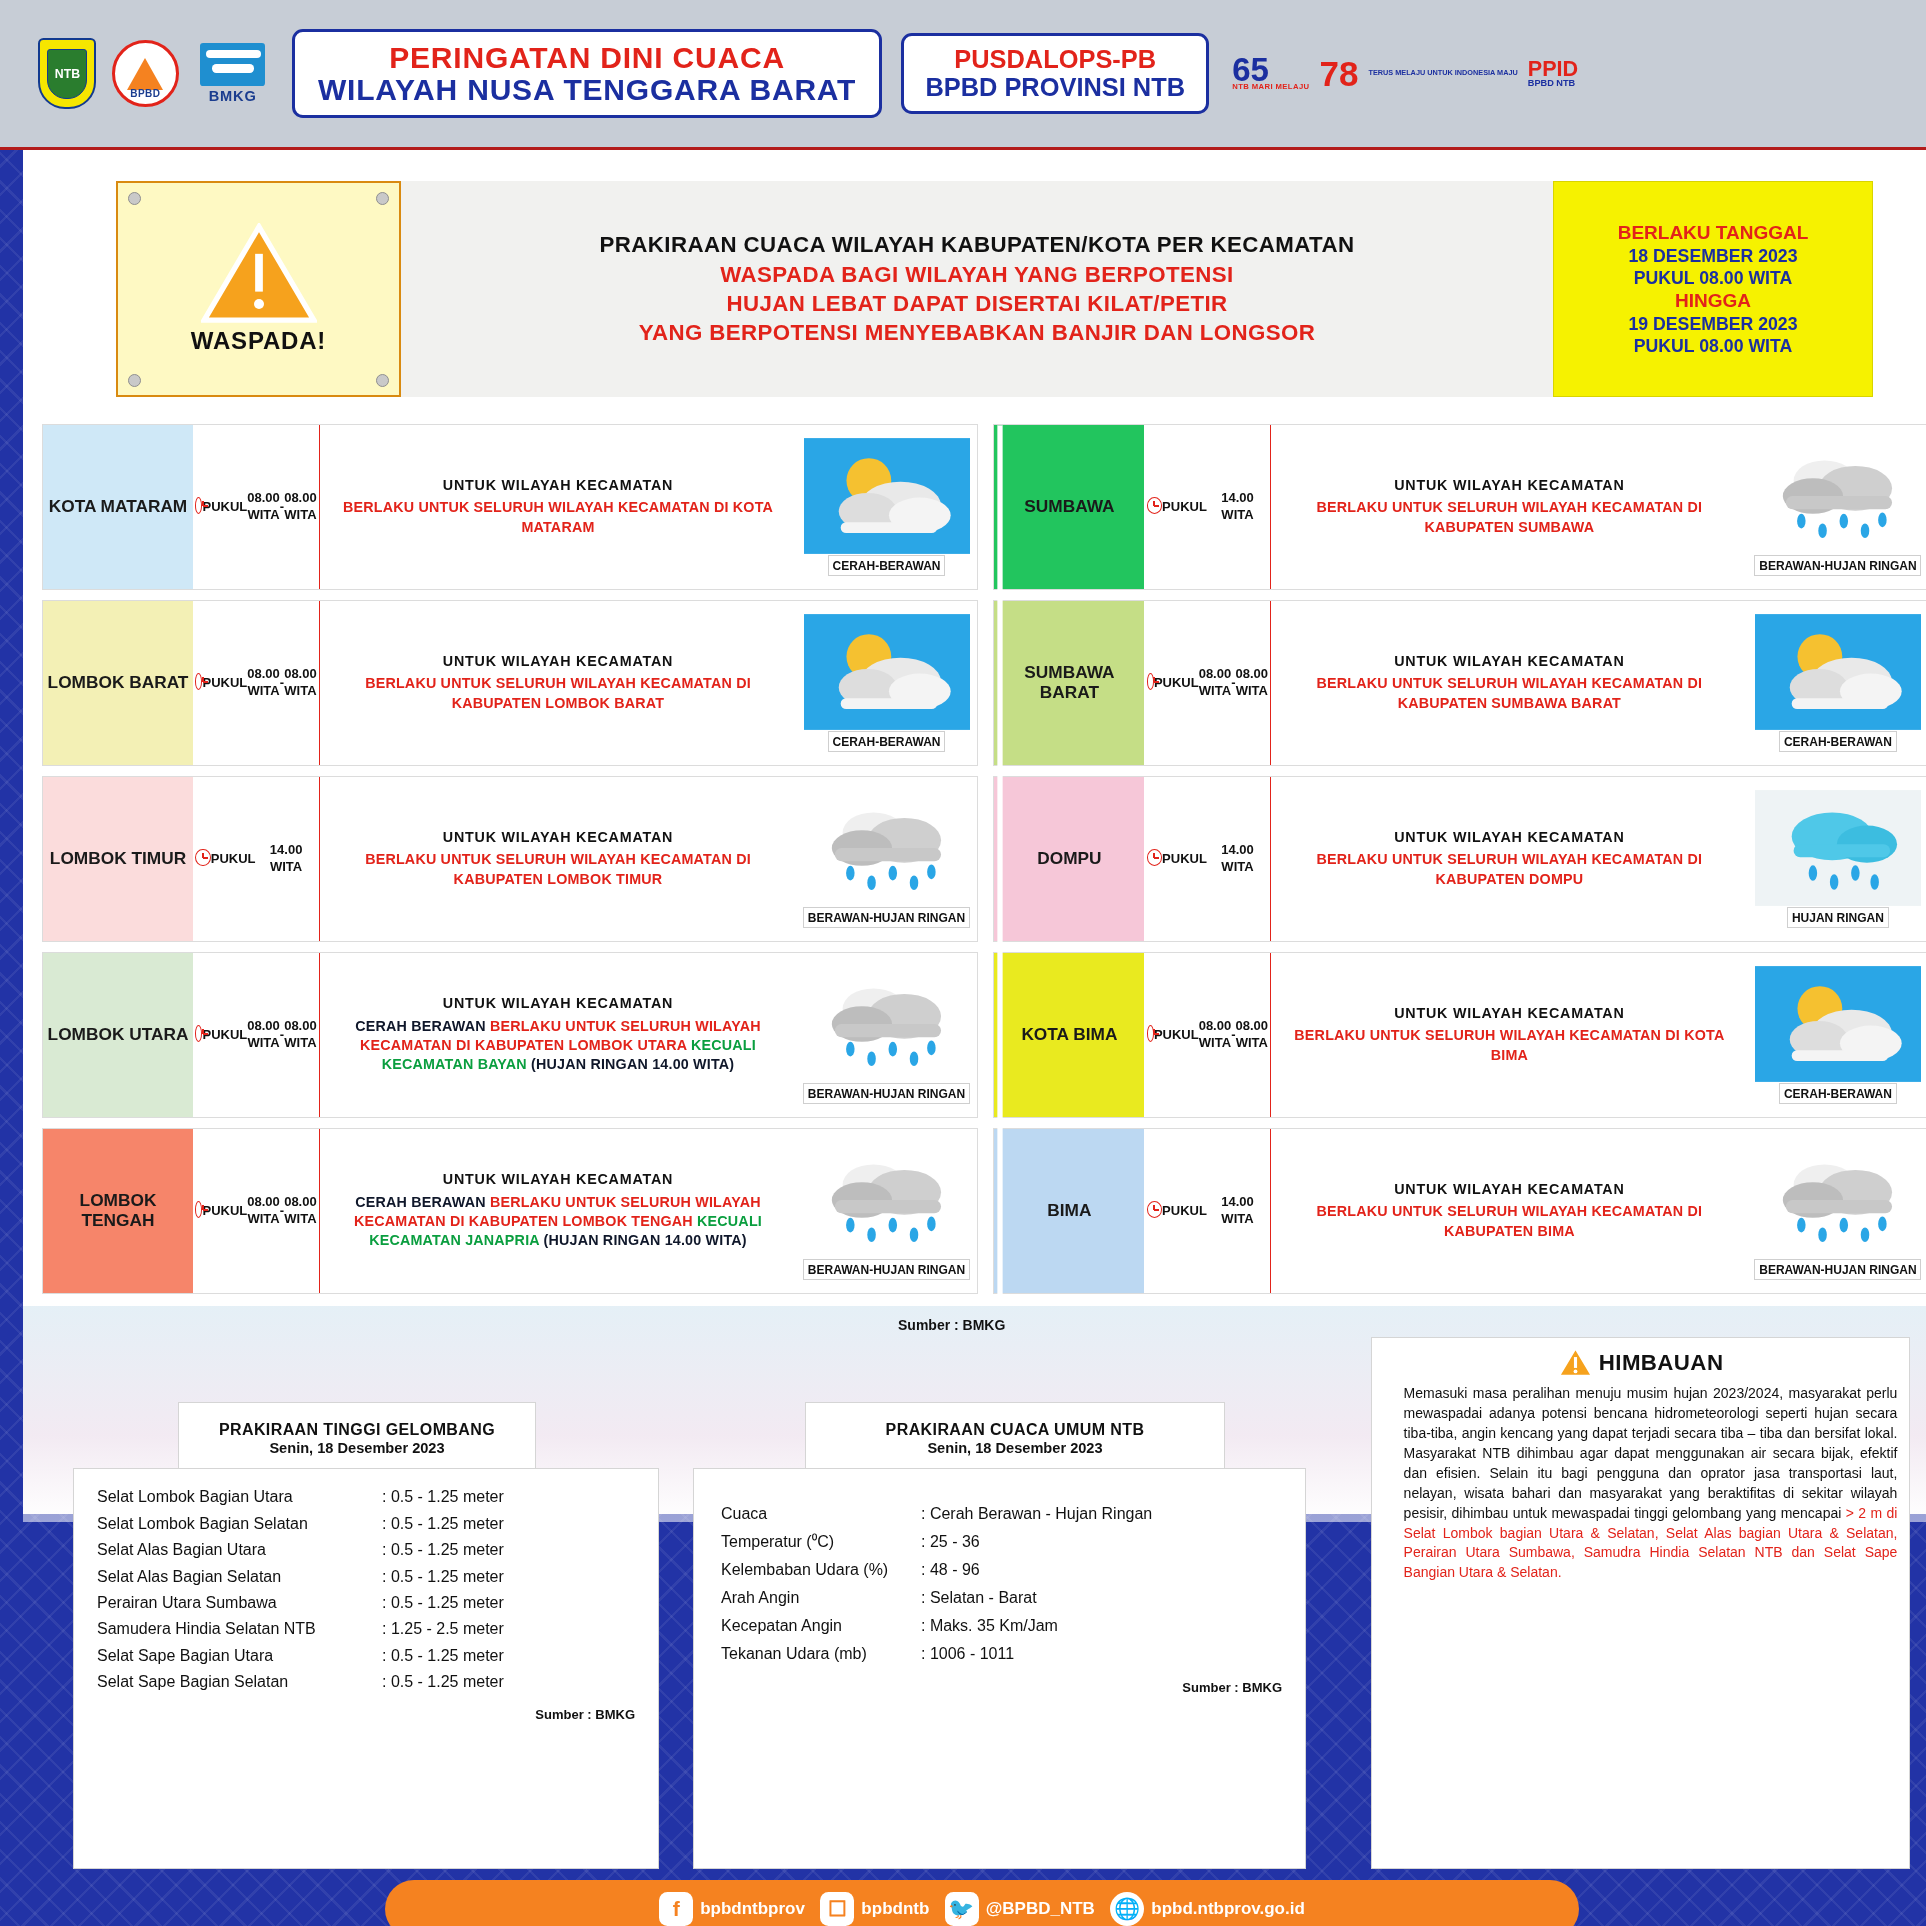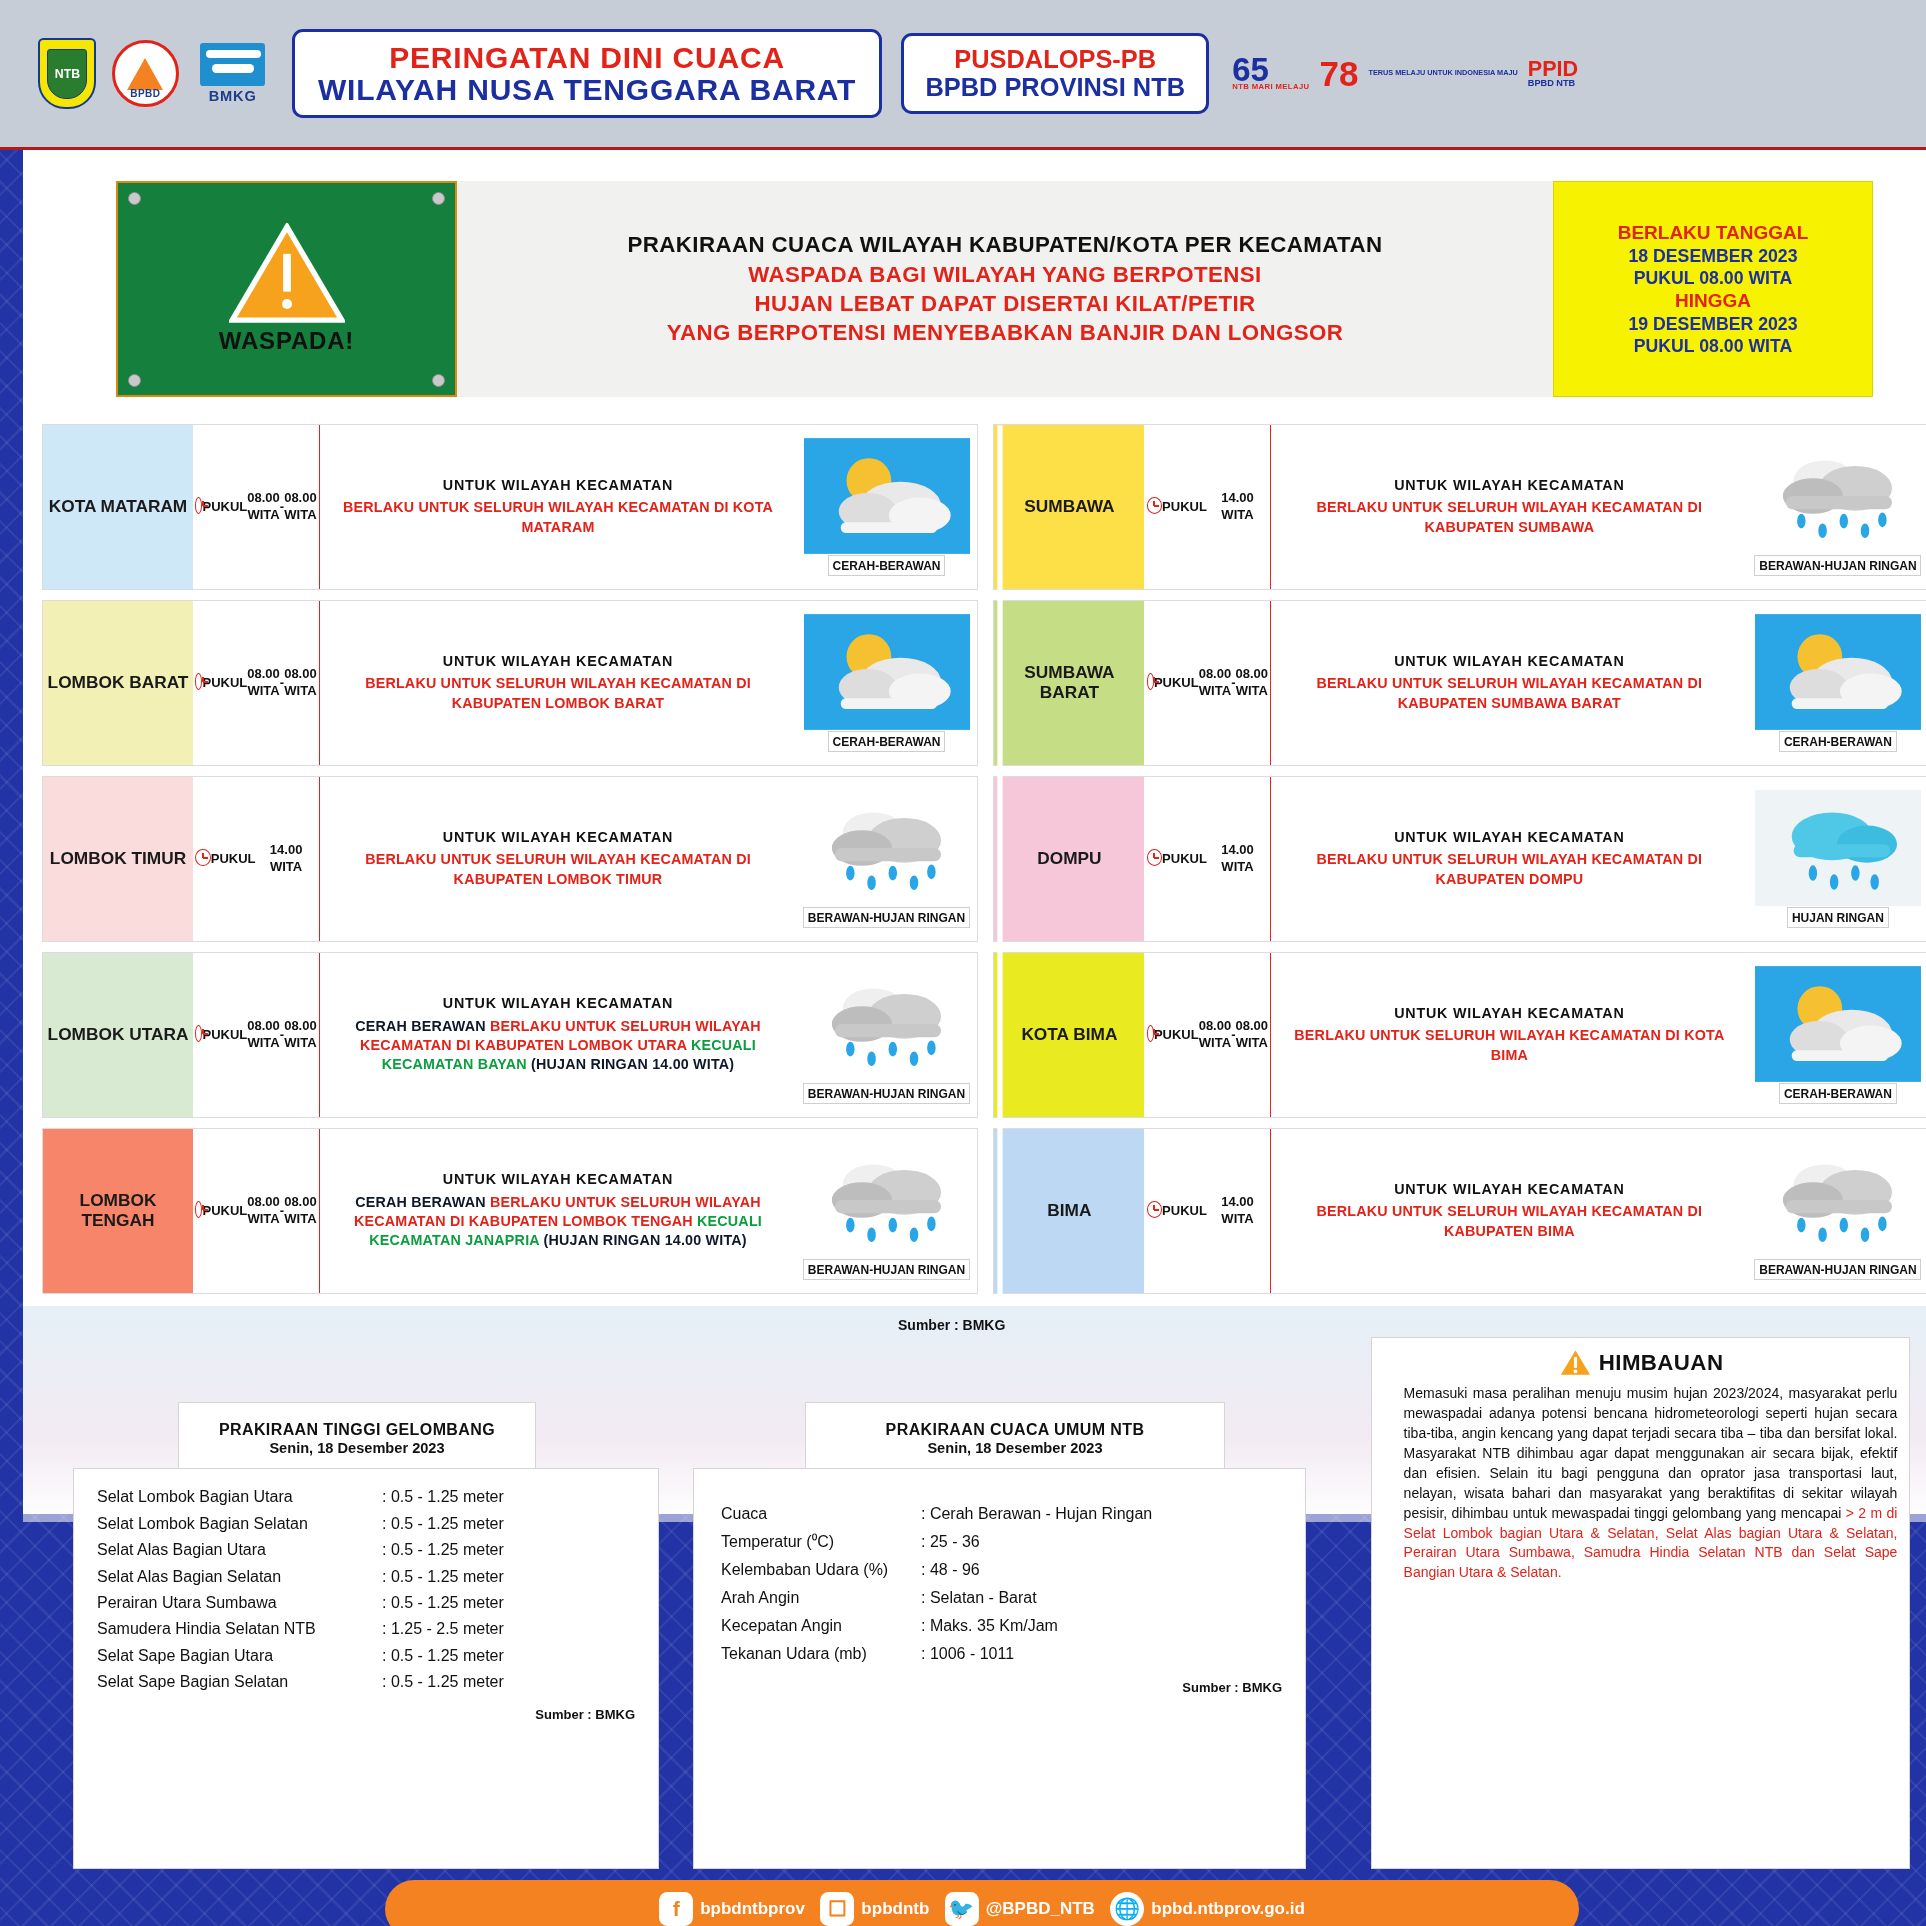--- a/index.html
+++ b/index.html
@@ -94,21 +94,21 @@
   .l78txt{ font-size:7.3px;font-weight:bold;color:#1b2fa0;line-height:1.15;}
   .ppid{ font-size:21.6px;font-weight:bold;color:#e2231a;line-height:.95;}
   .ppid small{display:block;font-size:9.2px;color:#1b2fa0;}
 
   
   .banner{
     position:absolute; left:116px; top:181px; width:1757px; height:216px;
     display:flex; align-items:stretch;
   }
   .waspada{
-    width:341px; background:#15803d; border:2.3px solid #d98a10;
+    width:285px; background:#fef9c3; border:2.3px solid #d98a10;
     display:flex;flex-direction:column;align-items:center;justify-content:center;
     position:relative;
   }
   .waspada .screw{position:absolute;width:13px;height:13px;border-radius:50%;background:#c9c9c9;border:1.5px solid #8f8f8f;}
   .waspada .s1{left:10px;top:8.5px;} .waspada .s2{right:10px;top:8.5px;}
   .waspada .s3{left:10px;bottom:8.5px;} .waspada .s4{right:10px;bottom:8.5px;}
   .tri-outline{
     width:116px;height:101px;position:relative;
   }
   .tri-outline svg{width:116px;height:101px;}
@@ -448,21 +448,21 @@
         <ellipse cx="285" cy="240" rx="11" ry="19"></ellipse>
         <ellipse cx="330" cy="212" rx="11" ry="19"></ellipse>
       </g>
     </svg>
       <div class="icon-cap">BERAWAN-HUJAN RINGAN</div>
     </div>
   </div>
       </div>
     <div class="col right" id="col-right">
         <div class="row">
-    <div class="kab" style="background:#fde047">SUMBAWA</div>
+    <div class="kab" style="background:#22c55e">SUMBAWA</div>
     <div class="time">
       <div class="clock"></div>
       <div>PUKUL</div>
             <div>14.00 WITA</div>
     </div>
     <div class="desc">
       <div class="hdr">UNTUK WILAYAH KECAMATAN</div>
       <div class="body"><span>BERLAKU UNTUK SELURUH WILAYAH KECAMATAN DI KABUPATEN SUMBAWA</span></div>
     </div>
     <div class="icon-cell">

